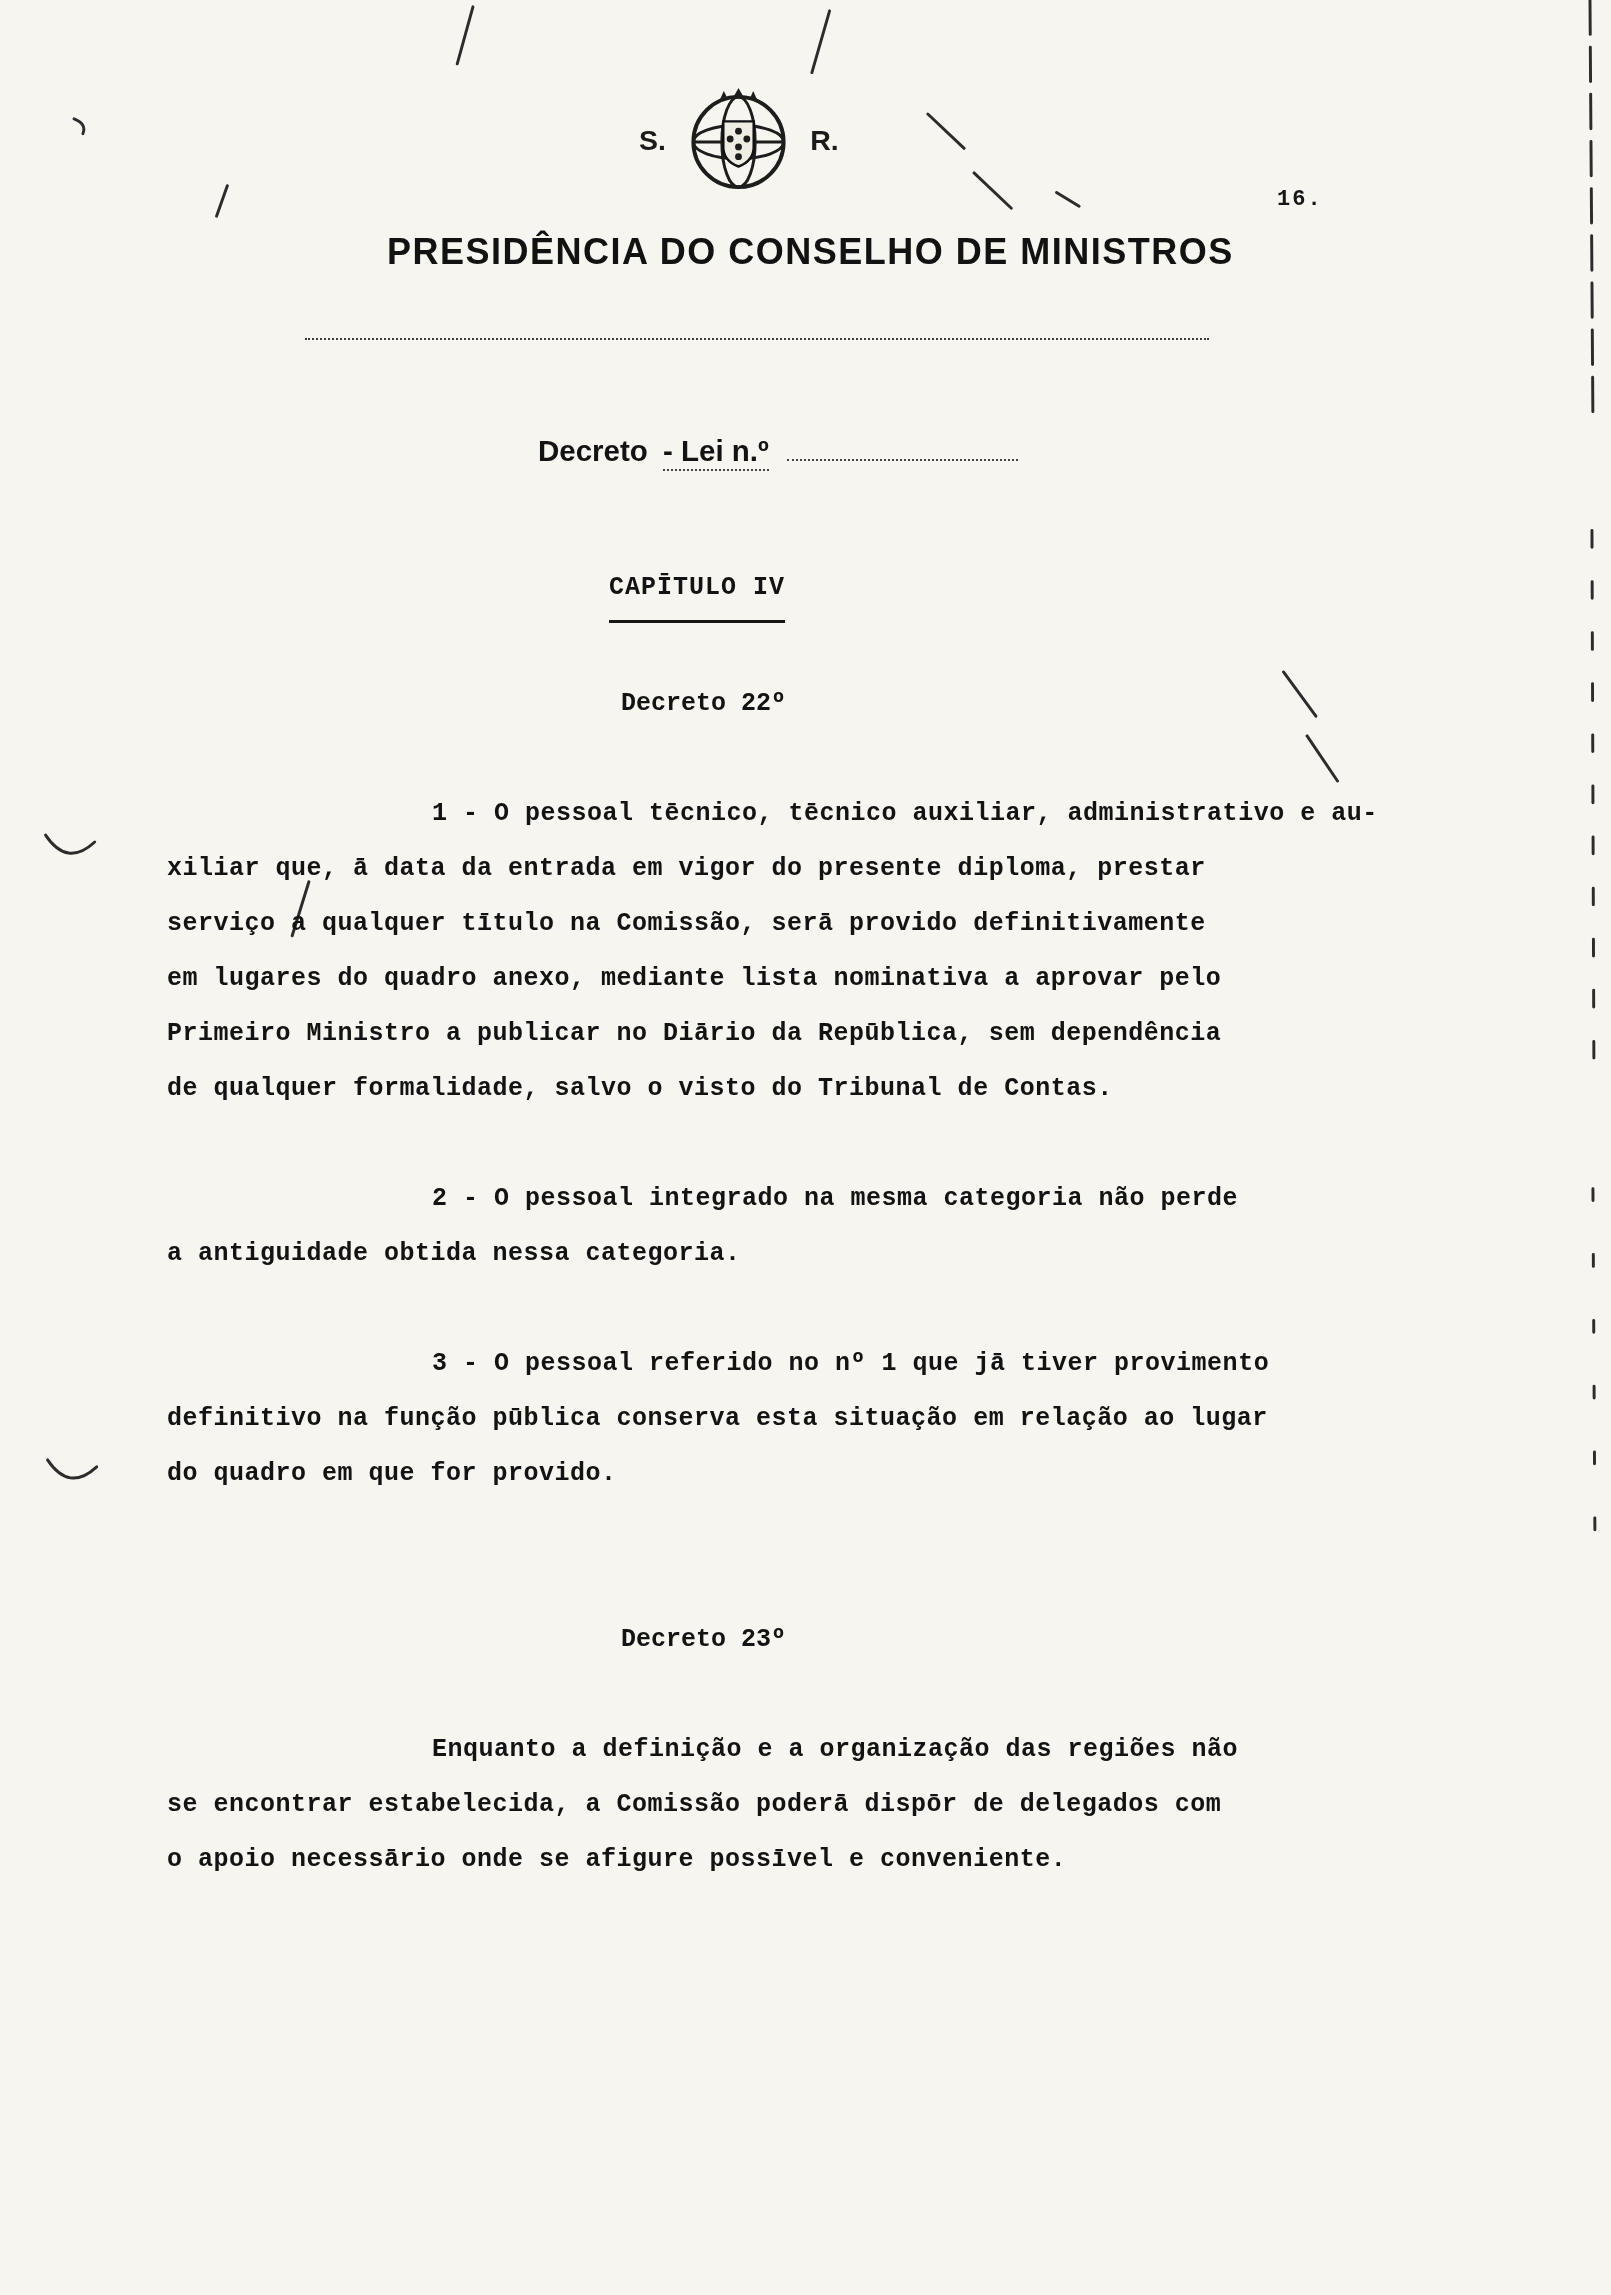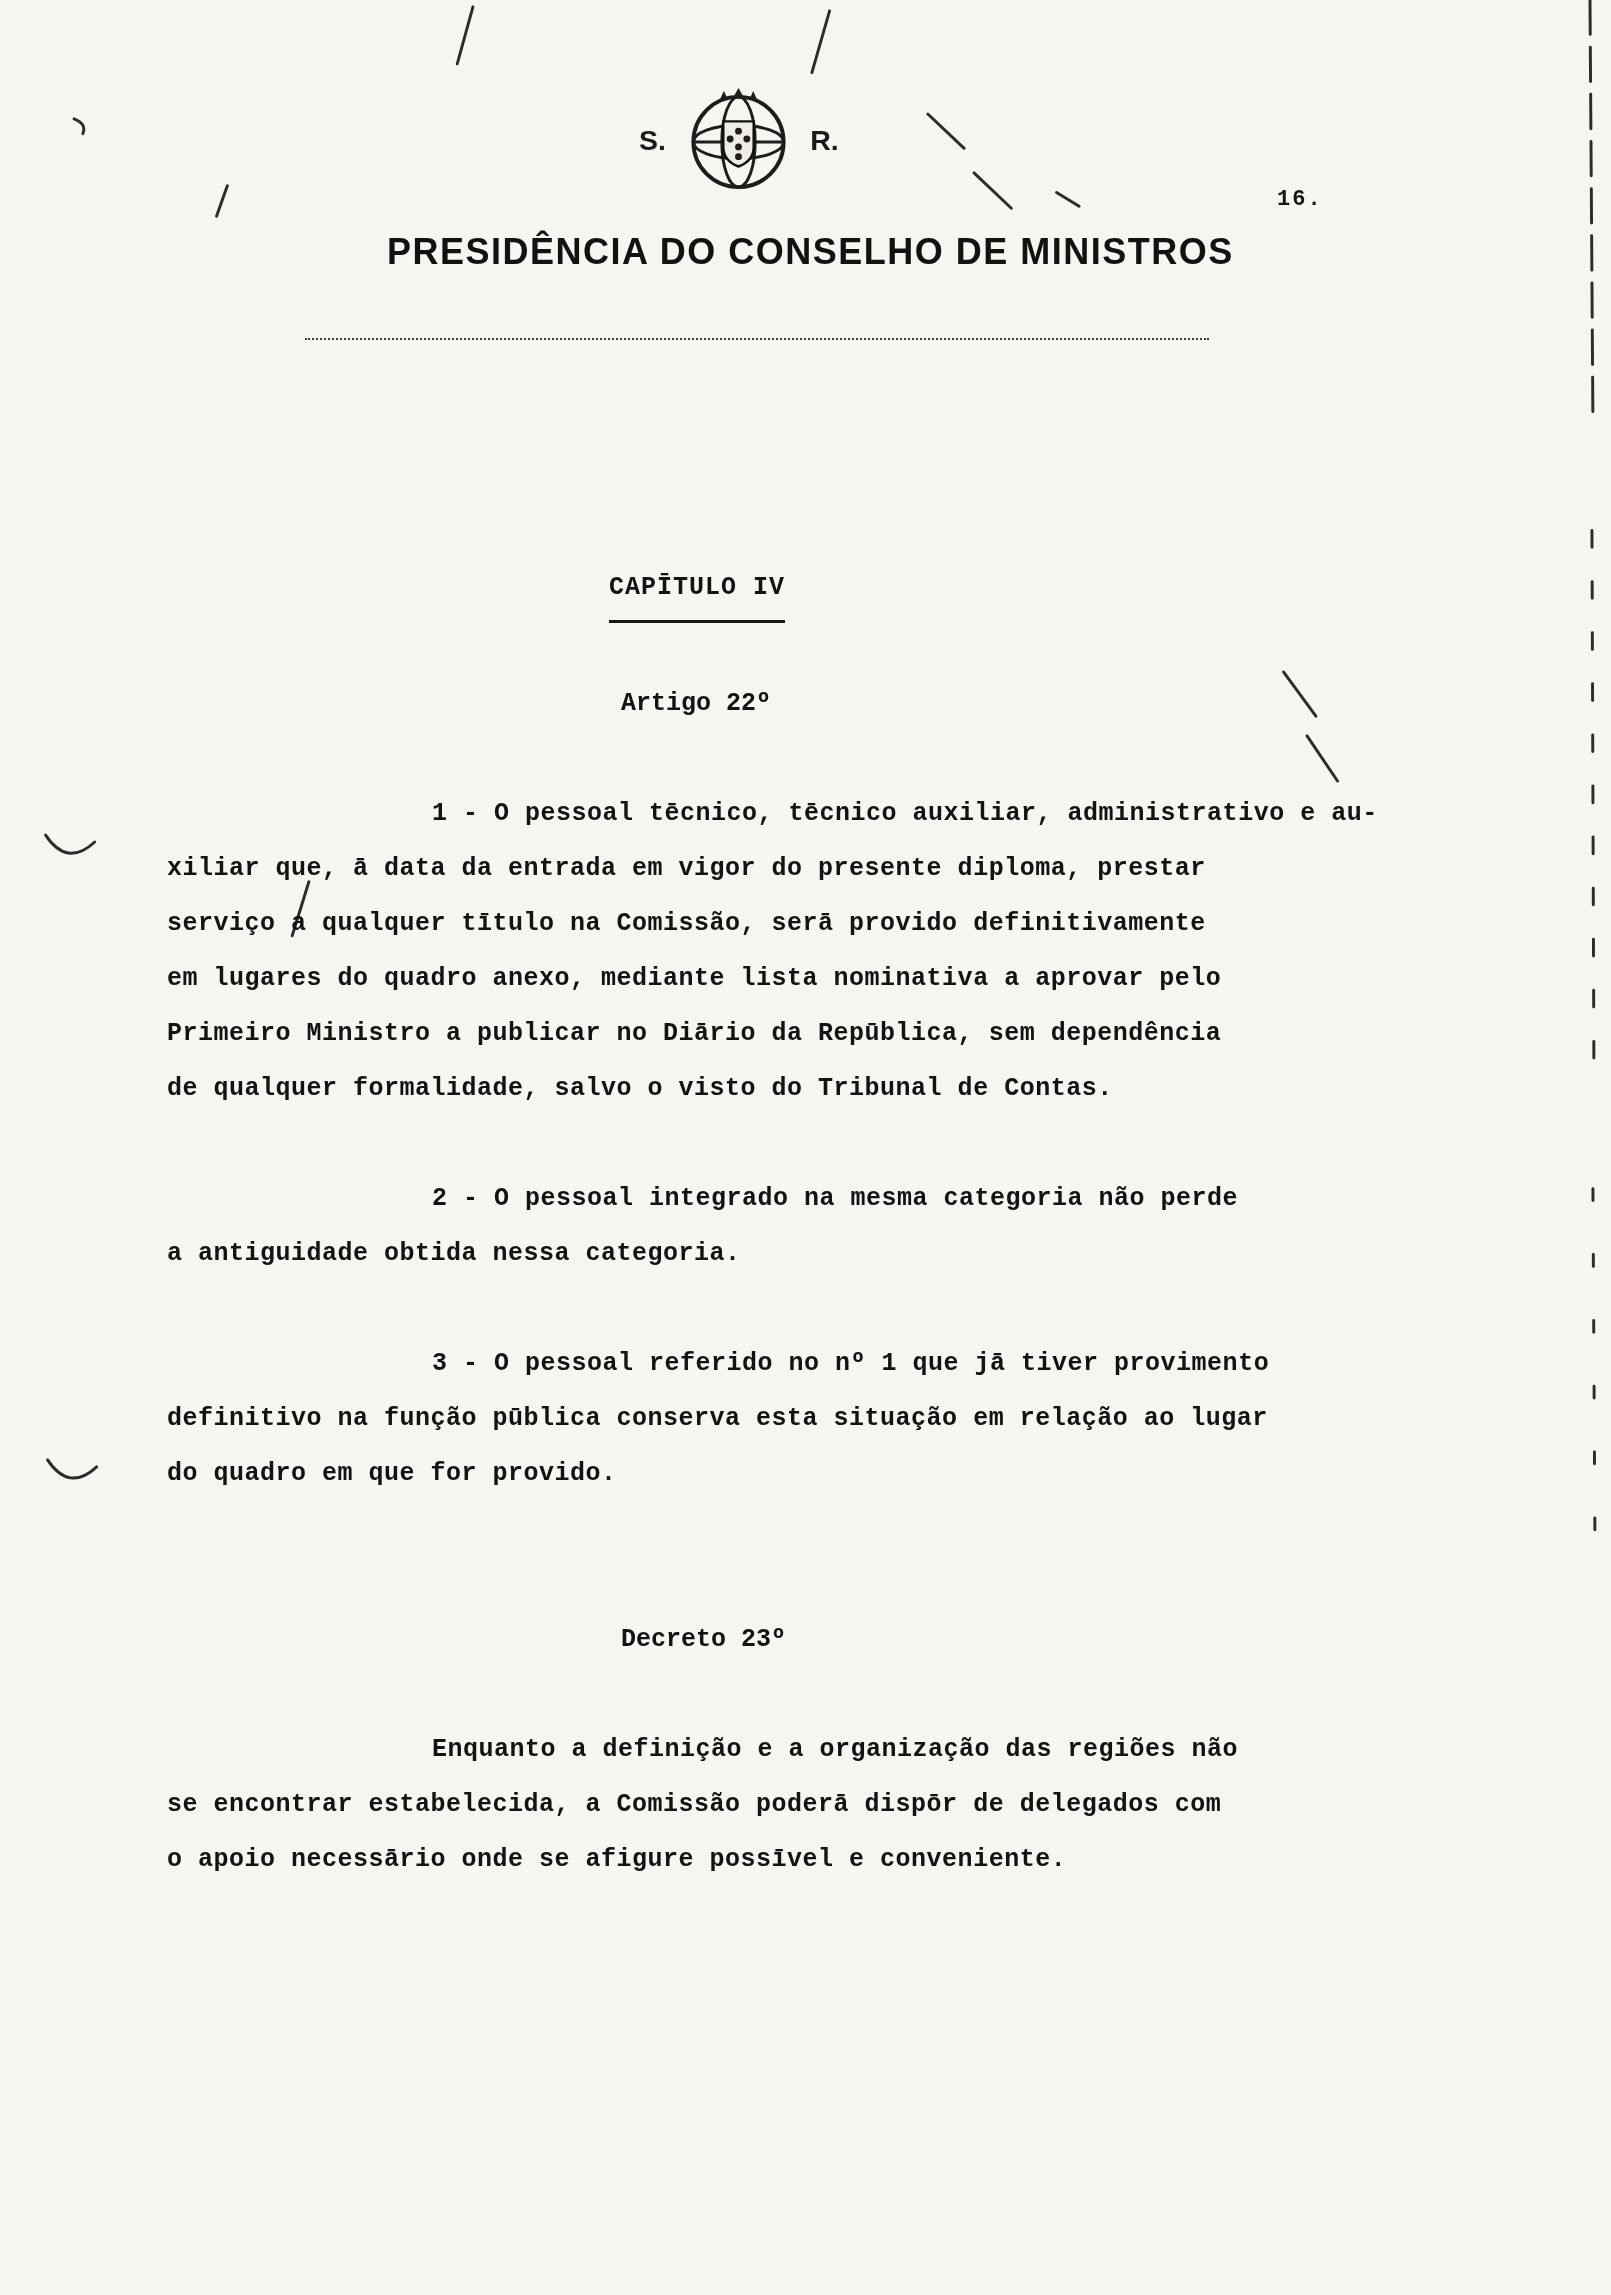--- a/index.html
+++ b/index.html
@@ -138,27 +138,32 @@
     </svg>
     <span class="crest-letter">R.</span>
   </div>
 
   <div class="page-number">16.</div>
 
   <div class="letterhead">PRESIDÊNCIA DO CONSELHO DE MINISTROS</div>
 
   <div class="dotted-rule"></div>
 
+  <div class="decree-line">
+    <span class="decree-word">Decreto</span>
+    <span class="decree-rest">- Lei n.º</span>
+    <span class="decree-fill"></span>
+  </div>
 
   <div class="content">
 
     <div class="chapter-title">CAPĪTULO IV</div>
 
 
-    <div class="article-heading">Artigo 22º</div>
+    <div class="article-heading">Decreto 22º</div>
 
     <div class="para">1 - O pessoal tēcnico, tēcnico auxiliar, administrativo e au-
 xiliar que, ā data da entrada em vigor do presente diploma, prestar
 serviço a qualquer tītulo na Comissão, serā provido definitivamente
 em lugares do quadro anexo, mediante lista nominativa a aprovar pelo
 Primeiro Ministro a publicar no Diārio da Repūblica, sem dependência
 de qualquer formalidade, salvo o visto do Tribunal de Contas.</div>
 
     <div class="para">2 - O pessoal integrado na mesma categoria não perde
 a antiguidade obtida nessa categoria.</div>

